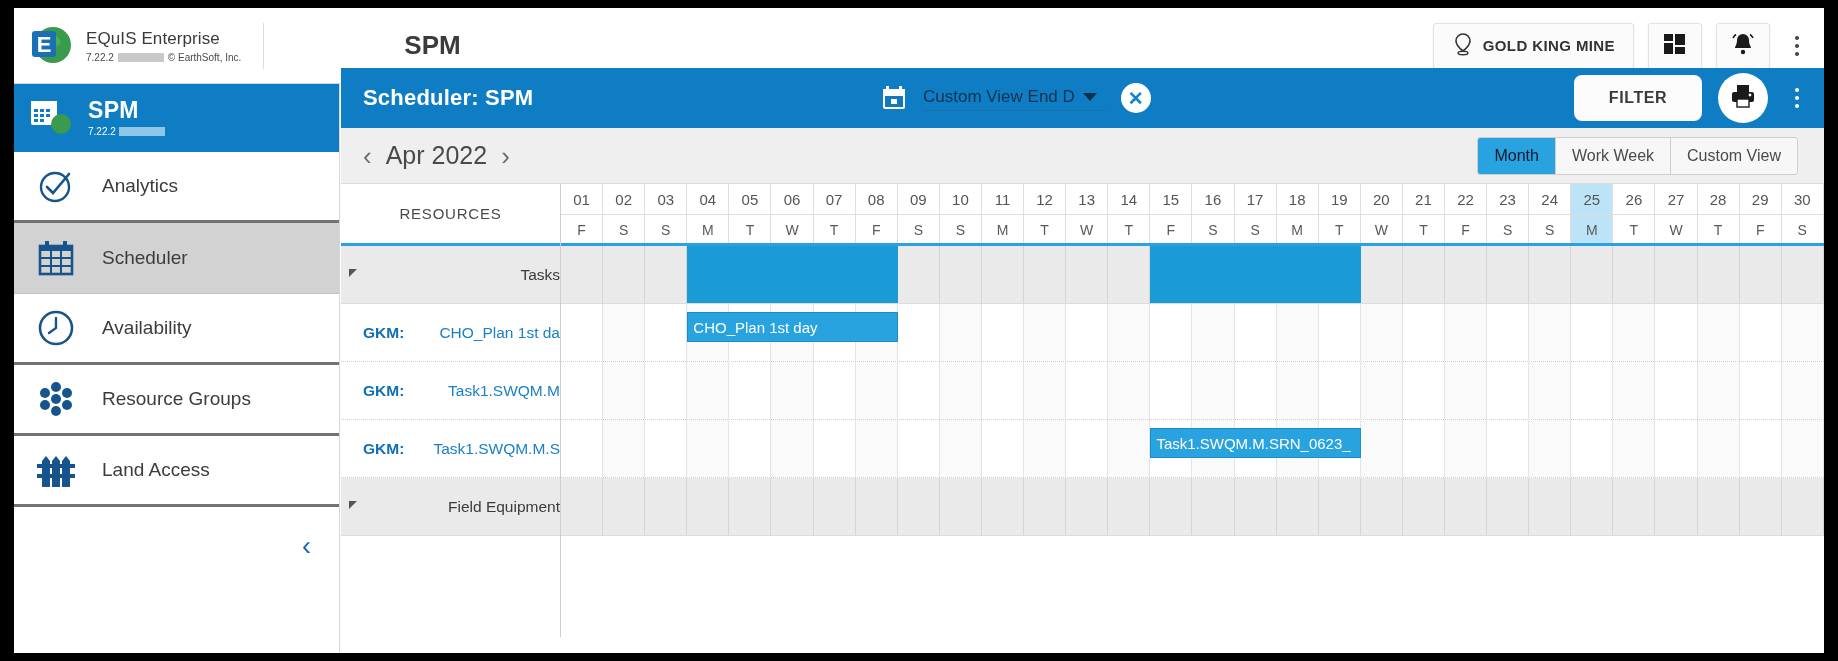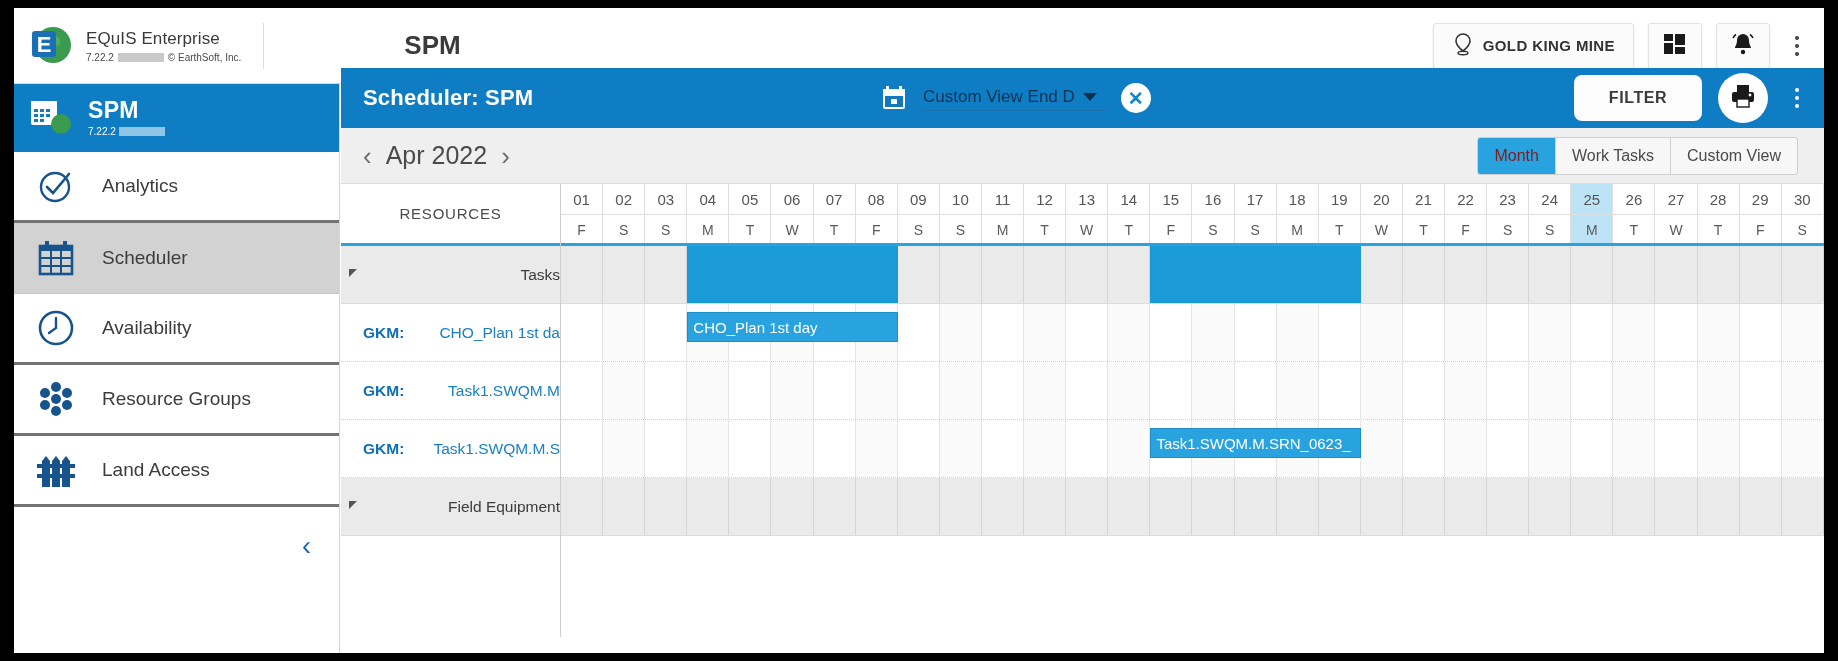--- a/index.html
+++ b/index.html
@@ -101,21 +101,21 @@
   .navbar2 {
     height:56px; background:#efefef; border-bottom:1px solid #dcdcdc;
     display:flex; align-items:center; position:relative;
   }
   .month-nav { display:flex; align-items:center; gap:14px; margin-left:22px; }
   .arrow { font-size:26px; color:#6d6d6d; font-weight:300; line-height:1; }
   .month-label { font-size:25px; color:#4a4a4a; }
   .viewbtns { position:absolute; right:26px; display:flex; border:1px solid #cfcfcf; border-radius:3px; overflow:hidden; background:#f7f7f7;}
   .vbtn { height:36px; padding:0 16px; display:flex; align-items:center; font-size:16px; color:#4a4a4a; border-right:1px solid #cfcfcf;}
   .vbtn:last-child { border-right:none; }
-  .vbtn.sel { background:#29a3e0; color:#7f1d1d; }
+  .vbtn.sel { background:#29a3e0; color:#0f172a; }
 
   
   .grid { position:relative; height:453px; overflow:hidden; }
   .res-col {
     position:absolute; left:0; top:0; width:220px; height:453px;
     border-right:1px solid #cfcfcf; background:#fff; z-index:3;
   }
   .res-head {
     height:62px; display:flex; align-items:center; justify-content:center;
     font-size:15px; color:#4a4a4a; letter-spacing:.8px; border-bottom:3px solid #29a3e0;
@@ -377,21 +377,21 @@
     </div>
 
     <div class="navbar2">
       <div class="month-nav">
         <span class="arrow">‹</span>
         <span class="month-label">Apr 2022</span>
         <span class="arrow">›</span>
       </div>
       <div class="viewbtns">
         <div class="vbtn sel">Month</div>
-        <div class="vbtn">Work Tasks</div>
+        <div class="vbtn">Work Week</div>
         <div class="vbtn">Custom View</div>
       </div>
     </div>
 
     <div class="grid">
 
       <div class="res-col">
         <div class="res-head">RESOURCES</div>
         <div id="res-rows">
             <div class="res-row group">

